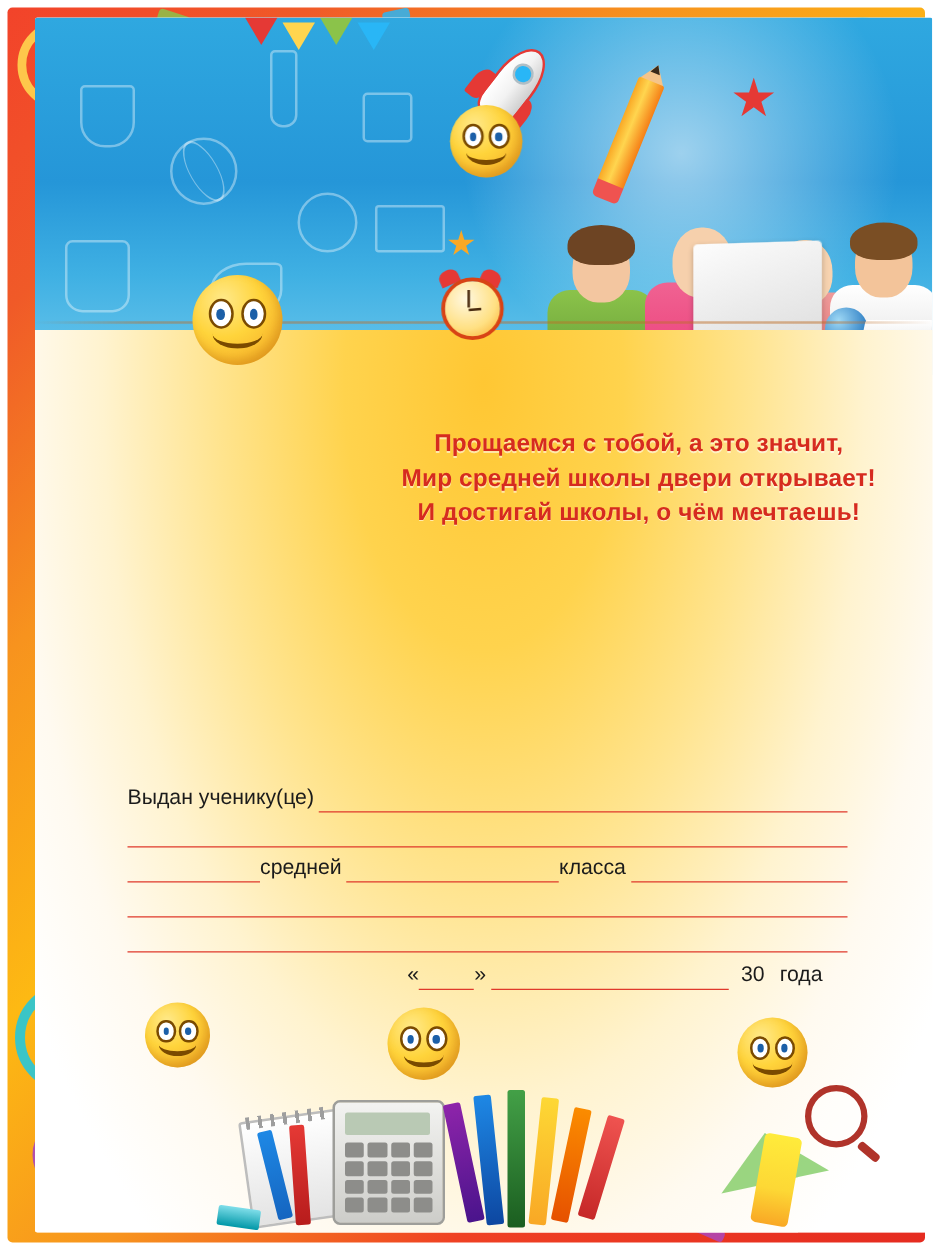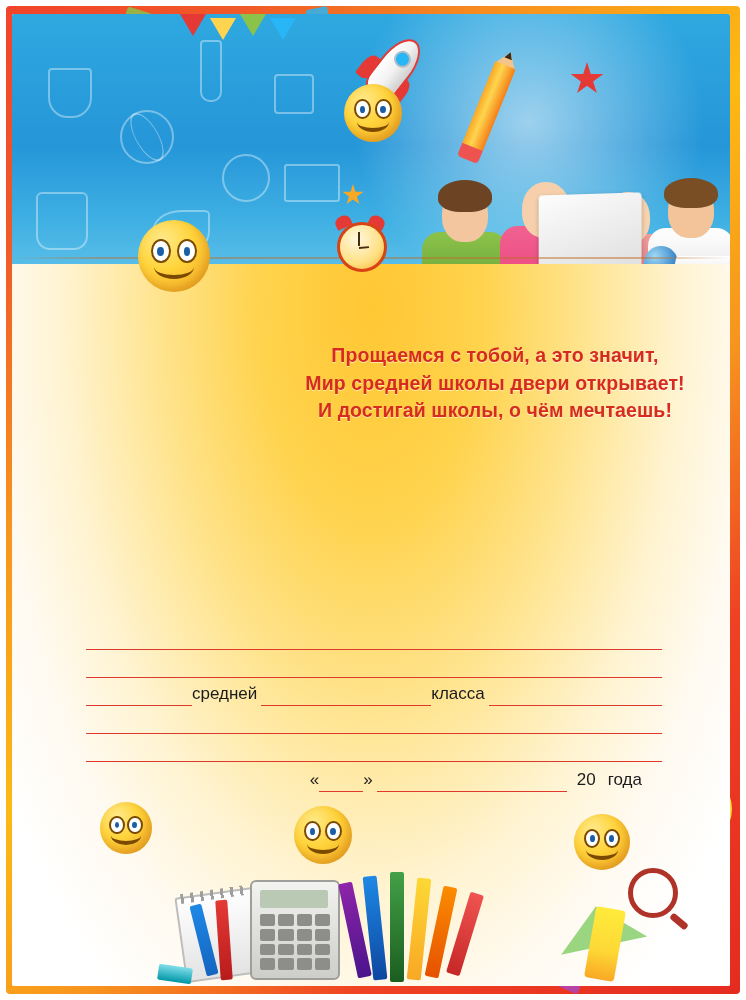--- a/index.html
+++ b/index.html
@@ -37,21 +37,21 @@
   }
   .conf {
     position: absolute;
     border-radius: 3px;
     opacity: .85;
   }
 
   
   .page {
     position: absolute;
-    left: 12px; top: 14px;
+    left: 28px; top: 14px;
     width: 718px; height: 972px;
     overflow: hidden;
     background: #fff;
     border-radius: 2px;
   }
 
   
   .banner {
     position: absolute;
     left: 0; top: 0;
@@ -570,20 +570,21 @@
     </div>
 
     <div class="verse">
       <div>Прощаемся с тобой, а это значит,</div>
       <div>Мир средней школы двери открывает!</div>
       <div>И достигай школы, о чём мечтаешь!</div>
     </div>
 
     <div class="fields">
       <div class="fieldrow">
+        <span class="label">Выдан  ученику(це)</span>
         <span class="rule"></span>
       </div>
       <div class="fieldrow">
         <span class="rule"></span>
       </div>
       <div class="fieldrow">
         <span class="rule short" style="width:106px;"></span>
         <span class="label">средней</span>
         <span class="rule short" style="width:170px;"></span>
         <span class="label">класса</span>
@@ -593,21 +594,21 @@
         <span class="rule"></span>
       </div>
       <div class="fieldrow">
         <span class="rule"></span>
       </div>
       <div class="date-row">
         <span class="q">«</span>
         <span class="rule-s"></span>
         <span class="q">»</span>
         <span class="rule-m"></span>
-        <span class="yr">20</span>
+        <span class="yr">30</span>
         <span class="yr">года</span>
       </div>
     </div>
 
     <div class="stationery">
       <div class="notebook">
         <div class="spiral"></div>
       </div>
       <div class="sp" style="left:186px;bottom:10px;width:12px;height:72px;background:linear-gradient(180deg,#1e88e5,#1565c0);transform:rotate(-14deg);"></div>
       <div class="sp" style="left:206px;bottom:6px;width:12px;height:80px;background:linear-gradient(180deg,#e53935,#b71c1c);transform:rotate(-4deg);"></div>

